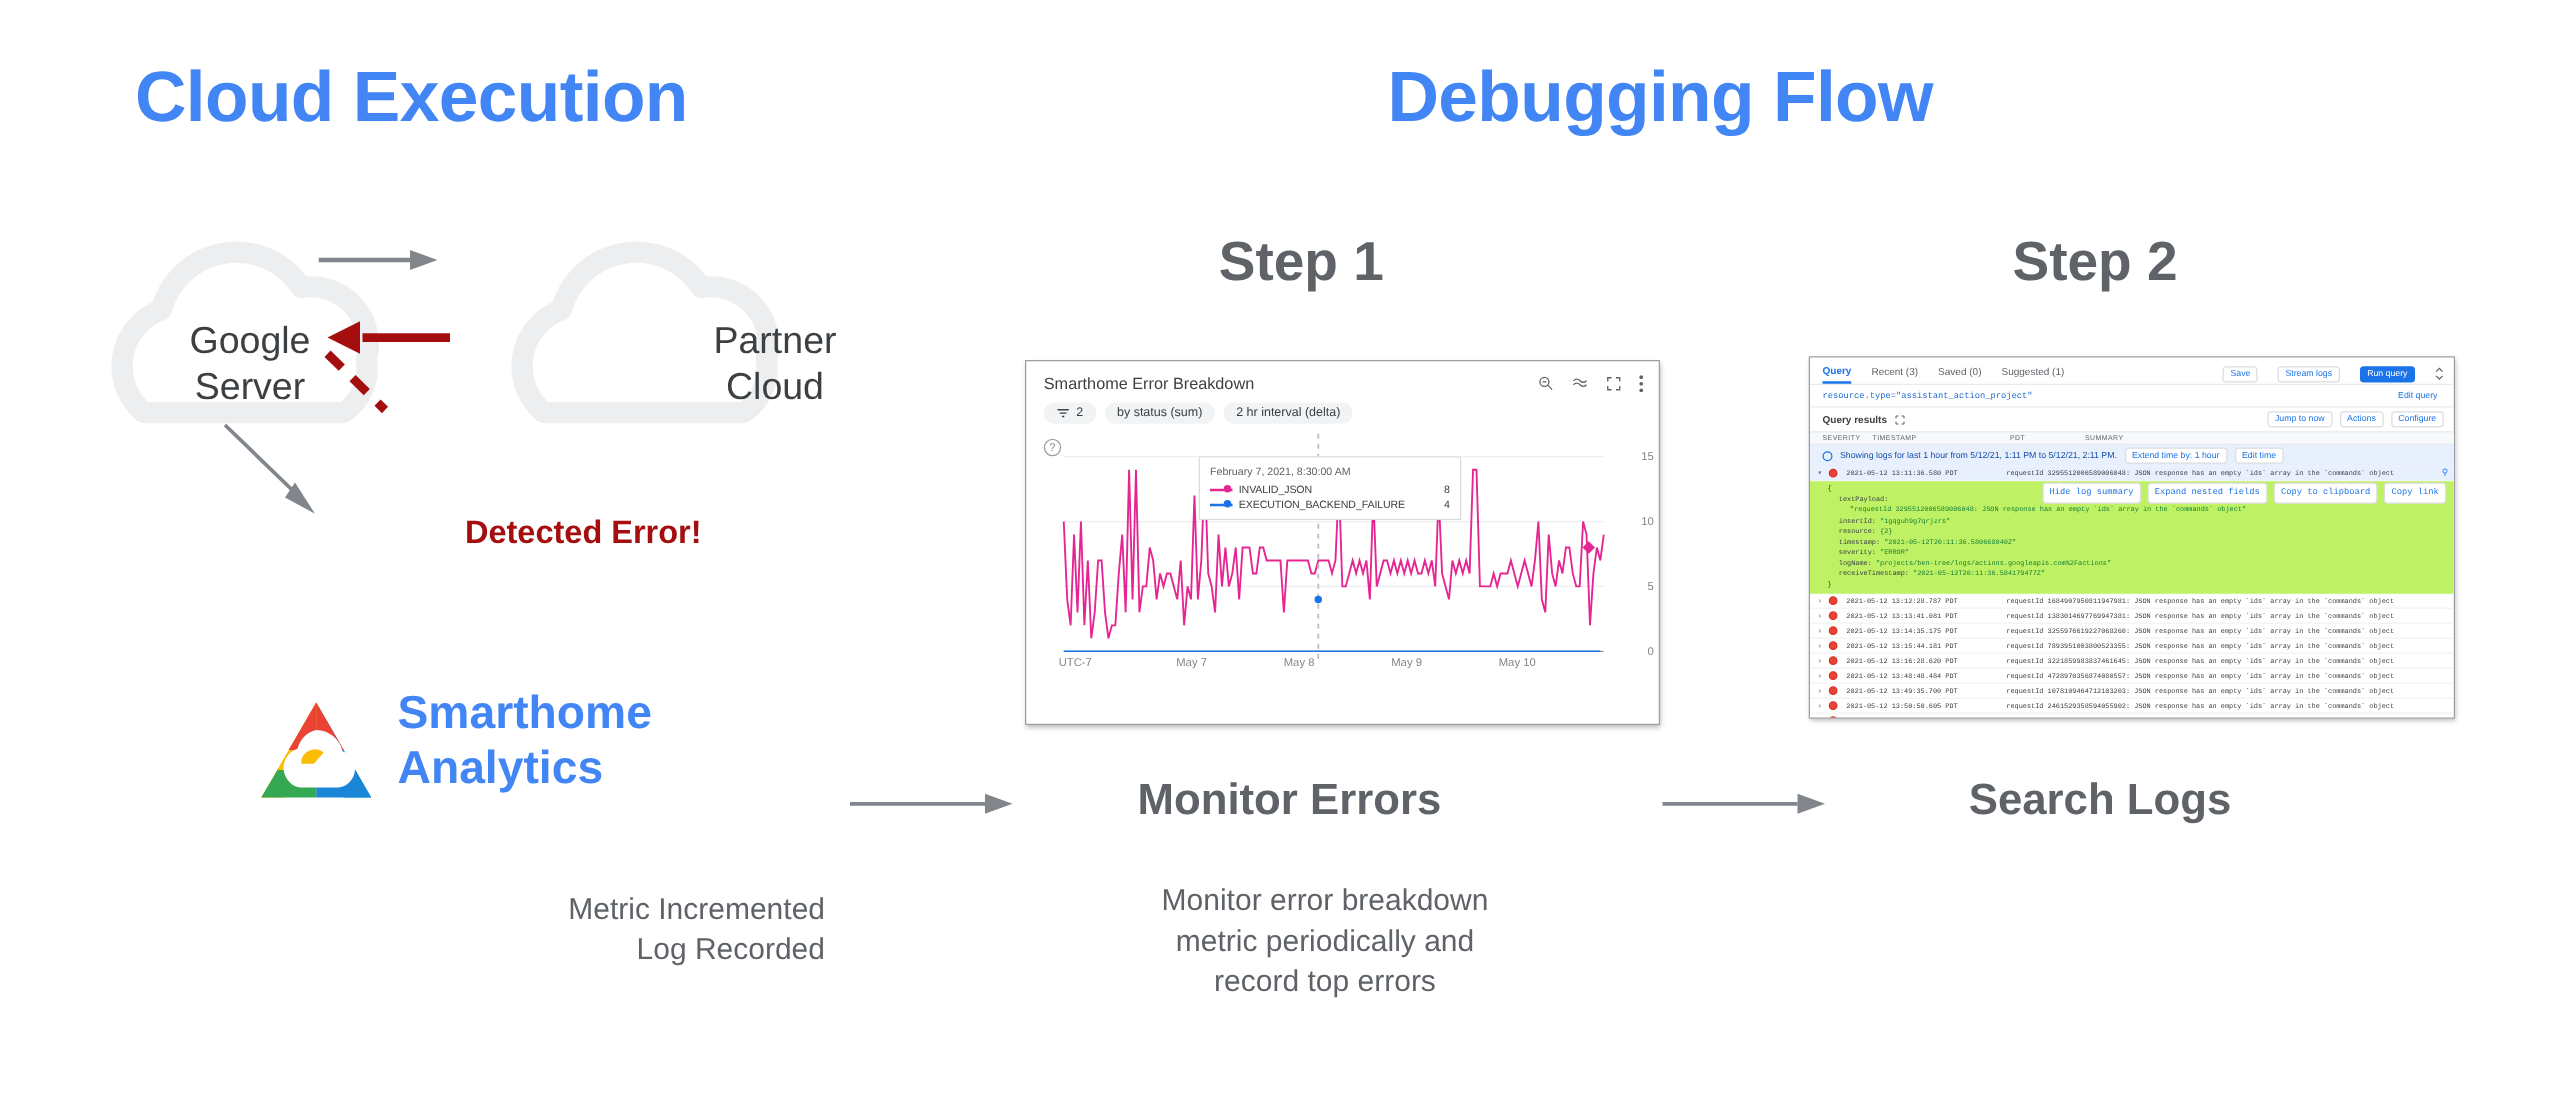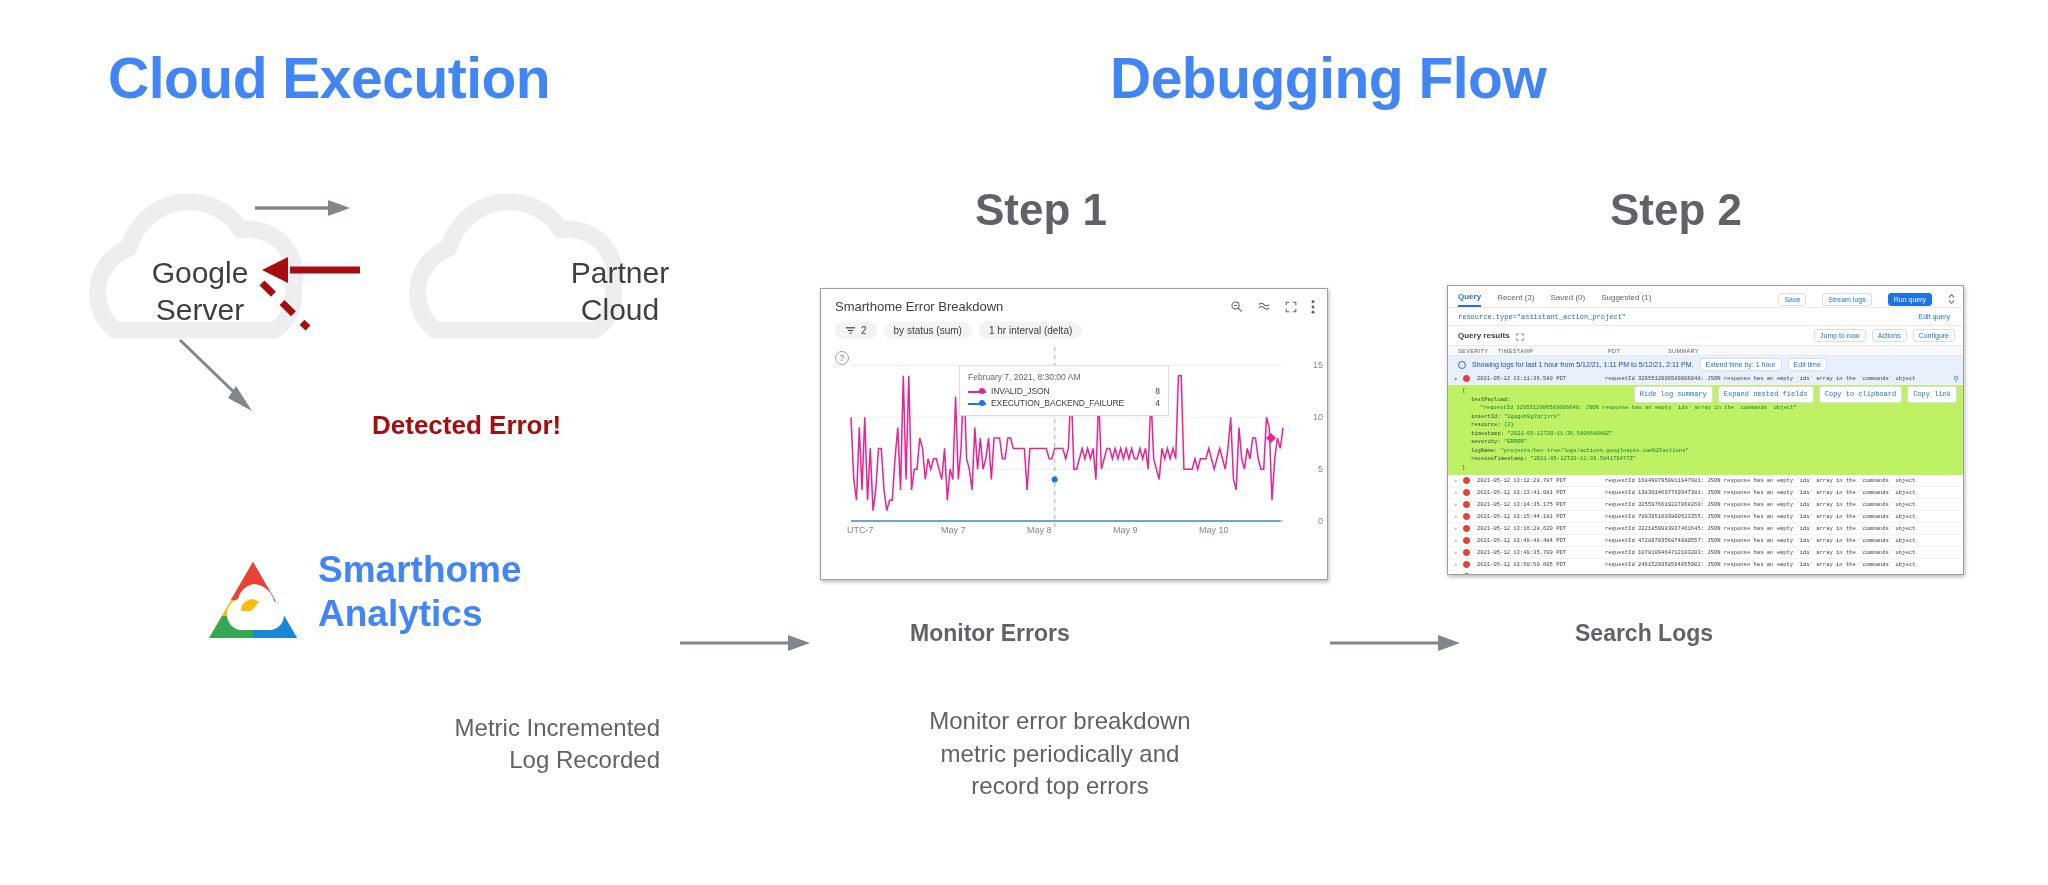--- a/index.html
+++ b/index.html
@@ -67,21 +67,21 @@
   #brand-caption {
     position: absolute; left: 130px; top: 164px; width: 330px;
     text-align: right;
     font-size: 24px; color: #5F6368; line-height: 1.35;
     white-space: pre-line;
   }
 
   
   .step-heading {
     position: absolute;
-    font-size: 23px; font-weight: bold; color: #5F6368;
+    font-size: 35px; font-weight: bold; color: #5F6368;
     white-space: nowrap;
     text-align: right;
   }
   #monitor-heading { left: 910px; top: 620px; }
   #search-heading  { left: 1575px; top: 620px; }
 
   .step-caption {
     position: absolute;
     font-size: 24px; color: #5F6368;
     text-align: center; line-height: 1.36;
@@ -320,21 +320,21 @@
           <line x1="1" y1="2" x2="11" y2="2"></line>
             <line x1="3" y1="5" x2="9" y2="5"></line>
           <line x1="5" y1="8" x2="7" y2="8"></line>
         </svg>
         <span>2</span>
       </div>
       <div class="chip">
         <span>by status (sum)</span>
       </div>
       <div class="chip">
-        <span>1 hr interval (delta)</span>
+        <span>2 hr interval (delta)</span>
       </div>
     </div>
 
     <div class="chart-body">
       <div class="help-icon">?</div>
       <svg id="chart-svg" width="508" height="212">
           <line x1="30" x2="462" y1="178" y2="178" stroke="#9AA0A6" stroke-width="1"></line>
           <line x1="30" x2="462" y1="126.125" y2="126.125" stroke="#EDEEEF" stroke-width="1"></line>
           <line x1="30" x2="462" y1="74.25" y2="74.25" stroke="#EDEEEF" stroke-width="1"></line>
           <line x1="30" x2="462" y1="22.375" y2="22.375" stroke="#EDEEEF" stroke-width="1"></line>

